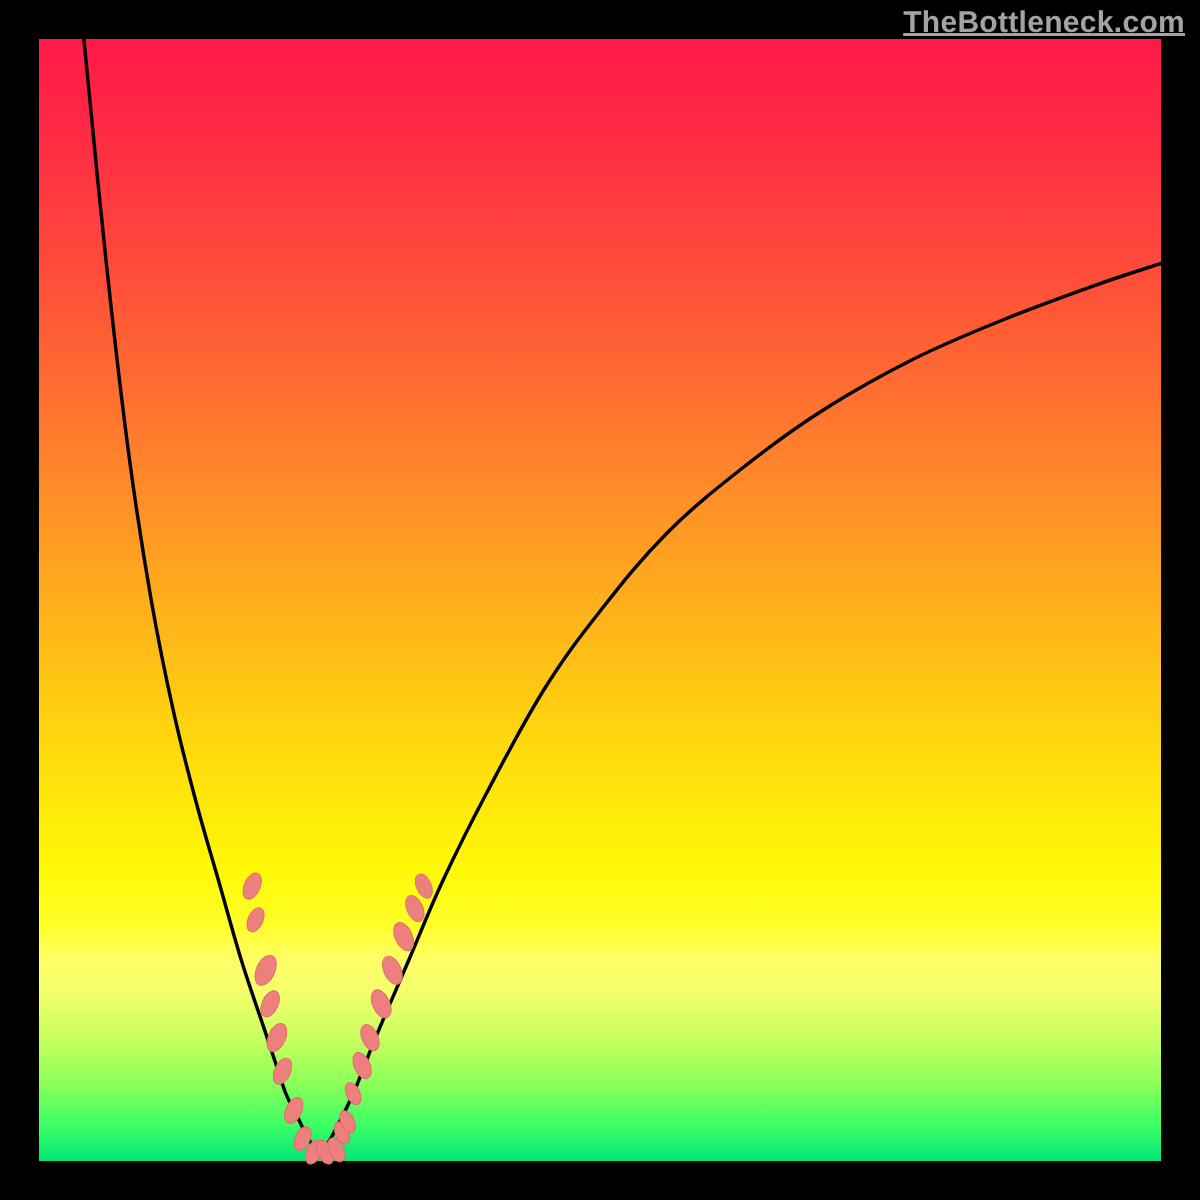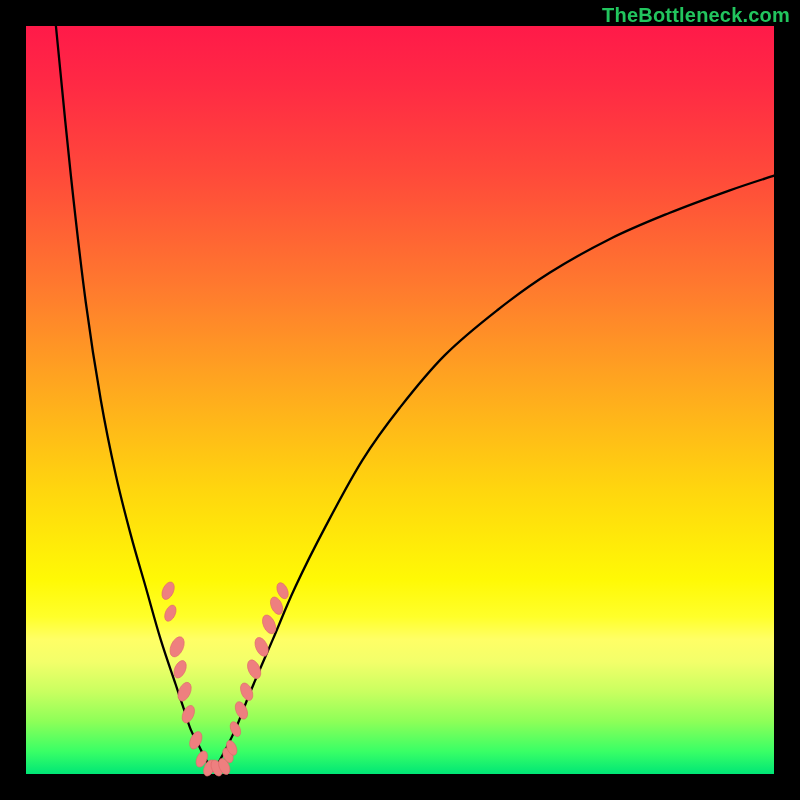--- a/index.html
+++ b/index.html
@@ -41,25 +41,26 @@
       #c9ff60 89%,
       #8dff58 93%,
       #39ff66 97%,
       #00e676 100%
     );
   }
   .watermark {
     position: absolute;
     top: 4px;
     right: 10px;
-    color: #22c55e;
+    color: #a3a3a3;
     font-size: 20px;
     font-weight: 600;
     letter-spacing: 0.2px;
     user-select: none;
+    text-decoration: underline;
   }
   svg.curves {
     position: absolute;
     top: 0;
     left: 0;
     width: 748px;
     height: 748px;
     overflow: visible;
   }
 </style>

